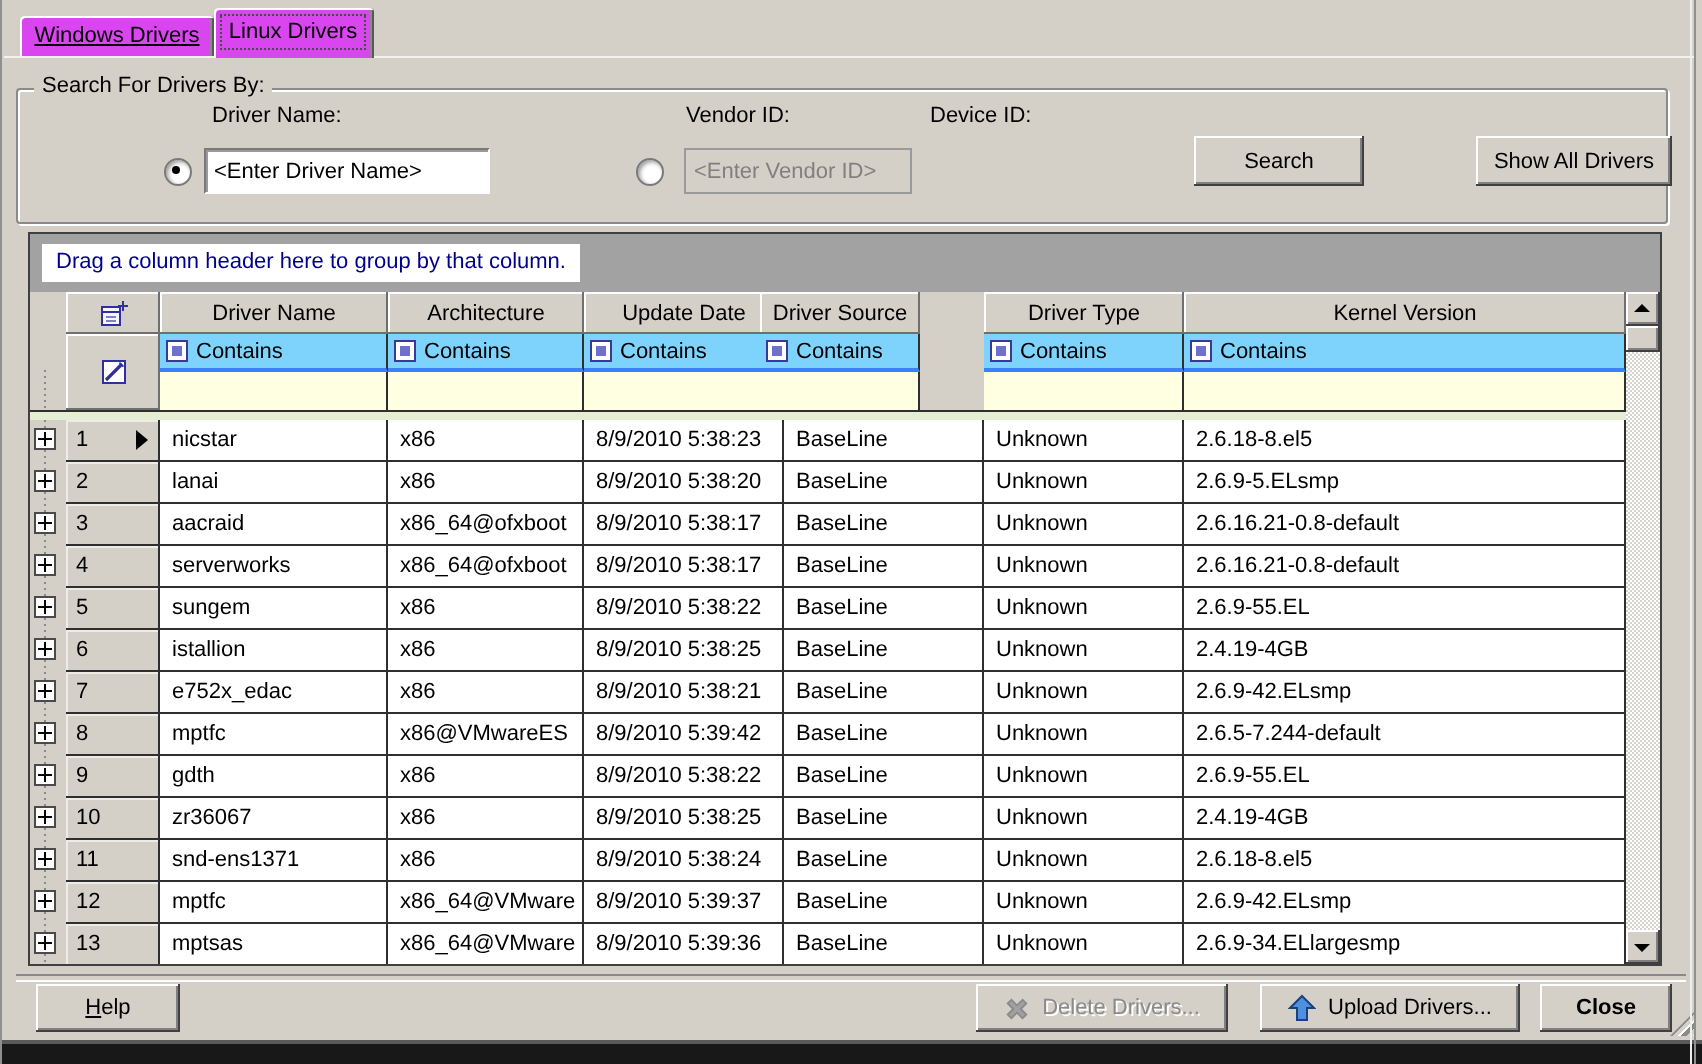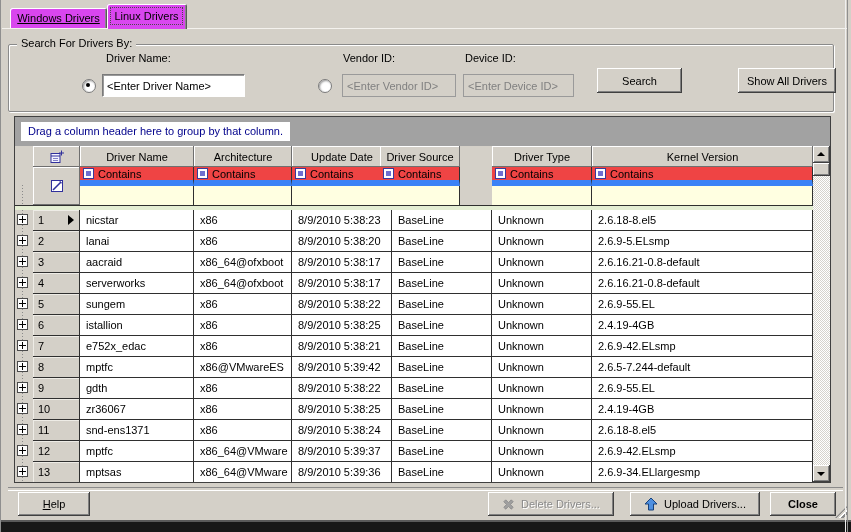--- a/index.html
+++ b/index.html
@@ -52,22 +52,22 @@
   .hcorner{position:absolute;left:0;top:29px;width:18px;height:21px;background:#d4d0c8;}
   .hcell{position:absolute;top:29px;height:21px;background:#d4d0c8;box-sizing:border-box;
     box-shadow:inset -1px -1px 0 #6f6f6f,inset 1px 1px 0 #ffffff;
     display:flex;align-items:center;justify-content:center;cursor:default;}
   .chooser{left:18px;width:47px;}
   .fhead{position:absolute;left:18px;top:50px;width:47px;height:38px;background:#d4d0c8;box-sizing:border-box;
     box-shadow:inset -1px -1px 0 #6f6f6f,inset 1px 1px 0 #ffffff;display:flex;align-items:center;justify-content:center;}
   .fcorner{position:absolute;left:0;top:50px;width:18px;height:38px;background:#d4d0c8;}
   .fcorner::before{content:'';position:absolute;left:7px;top:18px;bottom:0;width:1px;
     background-image:repeating-linear-gradient(to bottom,#8a8a8a 0 1px,transparent 1px 3px);}
-  .fcell{position:absolute;top:50px;height:19px;background:#ef4444;box-sizing:border-box;
-    border-right:1px solid #2f2f2f;border-bottom:6px solid #3b82f6;
+  .fcell{position:absolute;top:50px;height:19px;background:#7dd3fc;box-sizing:border-box;
+    border-right:1px solid #2f2f2f;border-bottom:2px solid #3b82f6;
     display:flex;align-items:center;gap:4px;padding-left:3px;cursor:default;}
   .fempty{position:absolute;top:69px;height:19px;background:#ffffe1;box-sizing:border-box;
     border-right:1px solid #2f2f2f;}
   .fico{display:inline-block;width:11px;height:11px;box-sizing:border-box;border:1px solid #39399a;background:#fff;position:relative;flex:0 0 auto;}
   .fico::after{content:'';position:absolute;left:2px;top:2px;width:5px;height:5px;background:#6f6fd0;}
   .newrow{position:absolute;left:0;top:88px;width:798px;height:5px;background:#e4eed3;border-top:1px solid #2f2f2f;box-sizing:border-box;}
   .rows{position:absolute;left:0;top:93px;width:798px;height:272px;overflow:hidden;}
   .row{position:relative;display:flex;height:21px;}
   .tree{width:18px;background:#d4d0c8;position:relative;flex:0 0 auto;}
   .tree::before{content:'';position:absolute;left:7px;top:0;bottom:0;width:1px;
@@ -121,21 +121,20 @@
   <div class="groupbox">
     <span class="legend">Search For Drivers By:</span>
   </div>
   <span class="lbl" style="left:106px;top:52px;">Driver Name:</span>
   <span class="radio sel" style="left:82px;top:79px;"></span>
   <input class="edit" style="left: 102px; top: 74px; width: 143px;" value="&lt;Enter Driver Name&gt;">
   <span class="lbl" style="left:343px;top:52px;">Vendor ID:</span>
   <span class="radio" style="left:318px;top:79px;"></span>
   <input class="edit" style="left: 342px; top: 74px; width: 114px;" disabled="" value="&lt;Enter Vendor ID&gt;">
   <span class="lbl" style="left:465px;top:52px;">Device ID:</span>
-  <input class="edit" style="left: 463px; top: 74px; width: 111px;" disabled="" value="&lt;Enter Device ID&gt;">
   <button class="wbtn" style="left:597px;top:68px;width:85px;height:25px;">
     <span>Search</span>
   </button>
   <button class="wbtn" style="left:714px;top:68px;width:98px;height:25px;margin-left:24px;">
     <span>Show All Drivers</span>
   </button>
 
   <div class="grid">
     <div class="groupband">
       <div class="grouphint">Drag a column header here to group by that column.</div>

